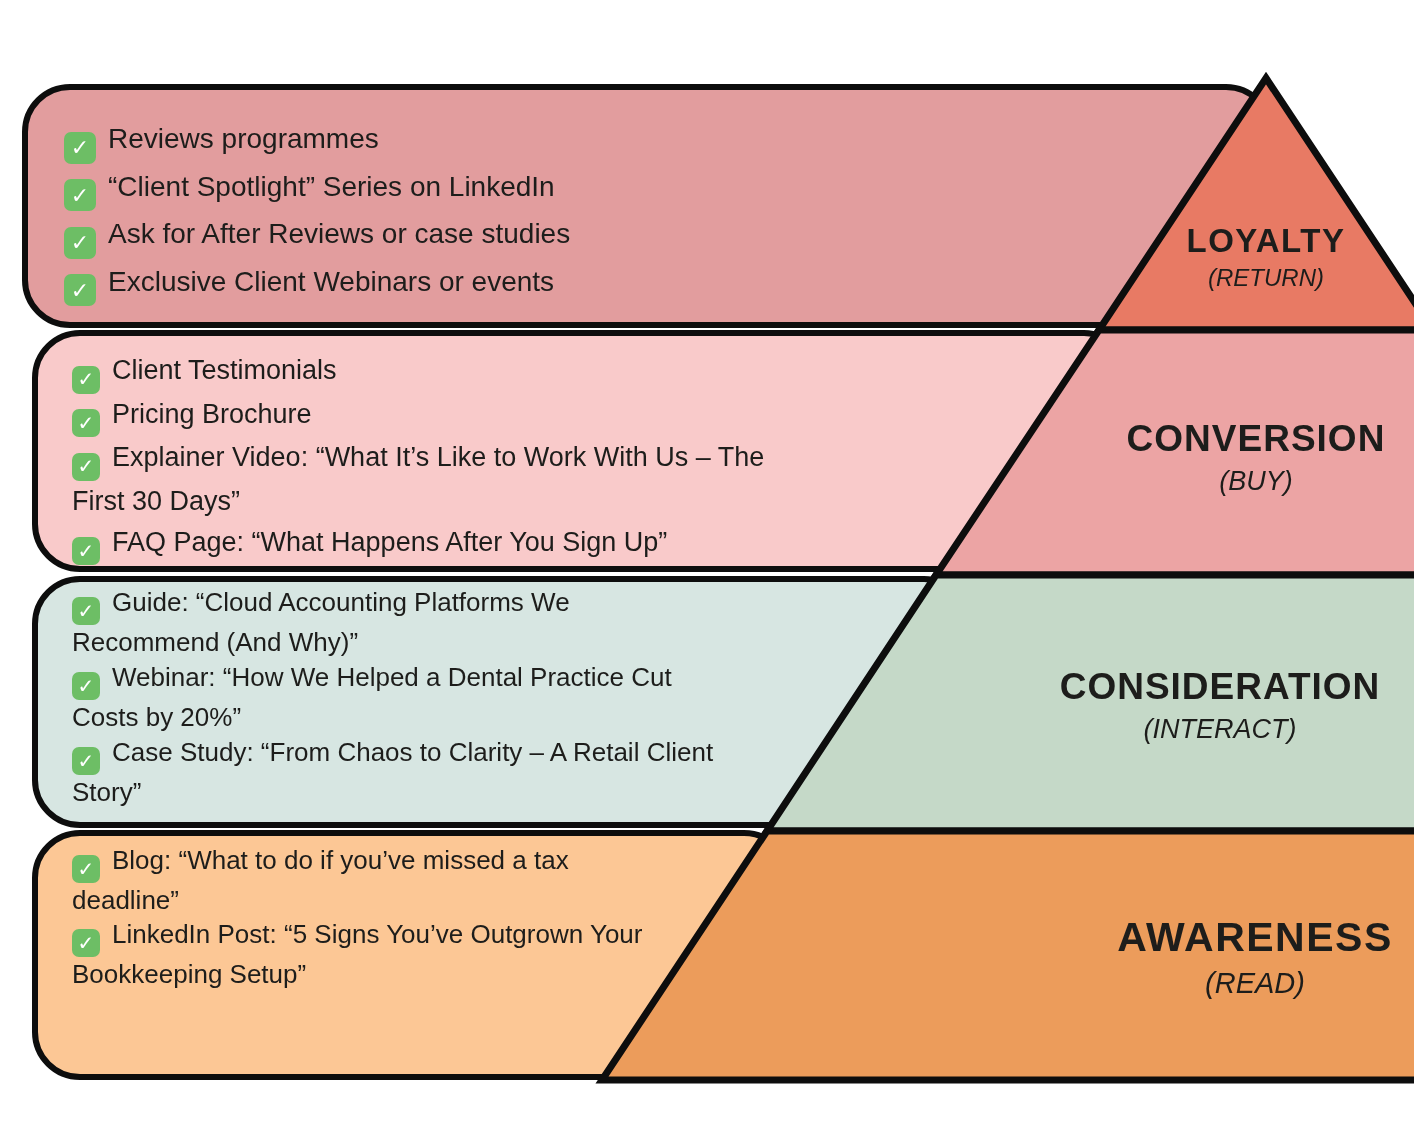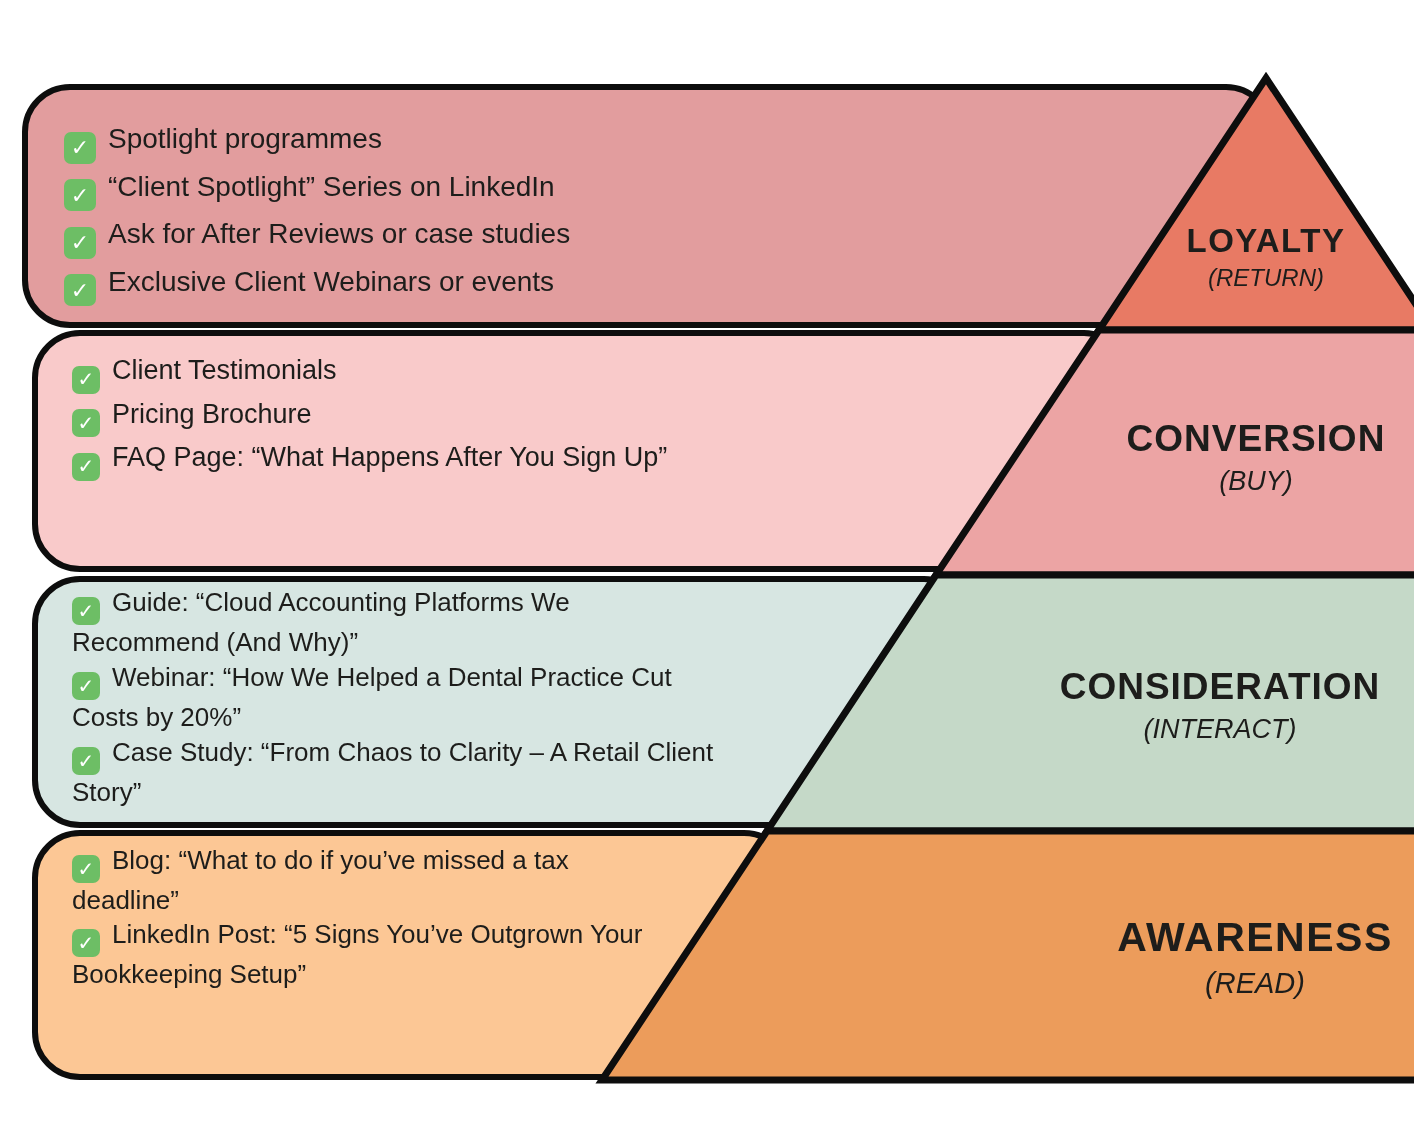--- a/index.html
+++ b/index.html
@@ -72,31 +72,32 @@
   #label-awareness .main { font-size: 41px; letter-spacing: 1.5px; }
   #label-awareness .sub  { font-size: 29px; margin-top: 6px; }
 </style>
 </head>
 <body>
 
 <div id="stage">
 
   <div class="tbox" id="box-loyalty" style="background-color: rgb(226, 157, 158);">
     <div class="content">
-      <p class="item"><span class="check" style="background-color: rgb(109, 190, 101);">✓</span><span>Spotlight programmes</span></p>
+      <p class="item"><span class="check" style="background-color: rgb(109, 190, 101);">✓</span><span>Reviews programmes</span></p>
       <p class="item"><span class="check" style="background-color: rgb(109, 190, 101);">✓</span><span>“Client Spotlight” Series on LinkedIn</span></p>
       <p class="item"><span class="check" style="background-color: rgb(109, 190, 101);">✓</span><span>Ask for After Reviews or case studies</span></p>
       <p class="item"><span class="check" style="background-color: rgb(109, 190, 101);">✓</span><span>Exclusive Client Webinars or events</span></p>
     </div>
   </div>
 
   <div class="tbox" id="box-conversion" style="background-color: rgb(249, 202, 202);">
     <div class="content">
       <p class="item"><span class="check" style="background-color: rgb(109, 190, 101);">✓</span><span>Client Testimonials</span></p>
       <p class="item"><span class="check" style="background-color: rgb(109, 190, 101);">✓</span><span>Pricing Brochure</span></p>
+      <p class="item"><span class="check" style="background-color: rgb(109, 190, 101);">✓</span><span>Explainer Video: “What It’s Like to Work With Us – The First 30 Days”</span></p>
       <p class="item"><span class="check" style="background-color: rgb(109, 190, 101);">✓</span><span>FAQ Page: “What Happens After You Sign Up”</span></p>
     </div>
   </div>
 
   <div class="tbox" id="box-consideration" style="background-color: rgb(215, 230, 226);">
     <div class="content">
       <p class="item"><span class="check" style="background-color: rgb(109, 190, 101);">✓</span><span>Guide: “Cloud Accounting Platforms We Recommend (And Why)”</span></p>
       <p class="item"><span class="check" style="background-color: rgb(109, 190, 101);">✓</span><span>Webinar: “How We Helped a Dental Practice Cut Costs by 20%”</span></p>
       <p class="item"><span class="check" style="background-color: rgb(109, 190, 101);">✓</span><span>Case Study: “From Chaos to Clarity – A Retail Client Story”</span></p>
     </div>

